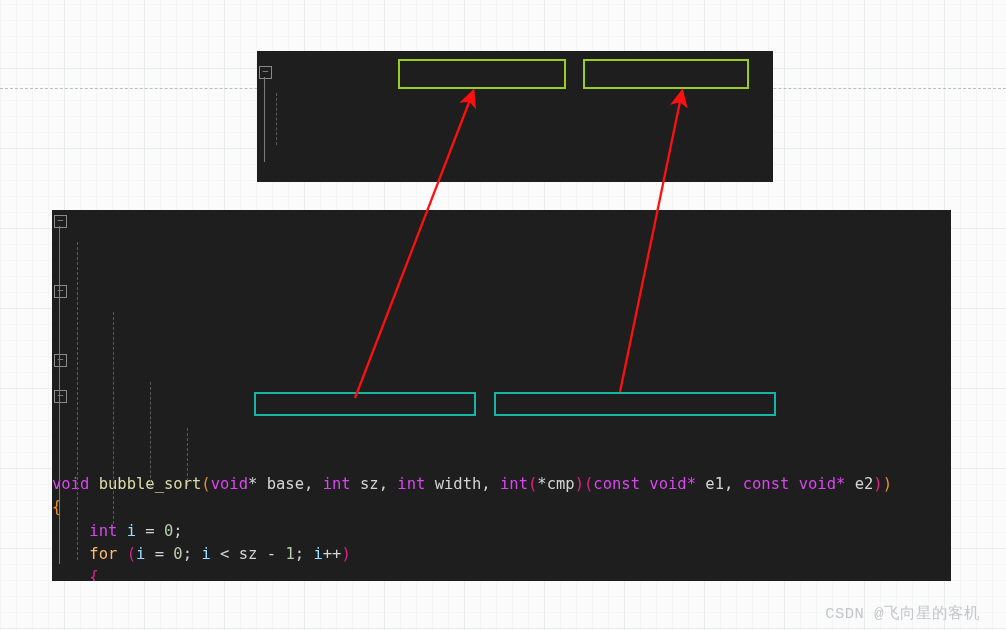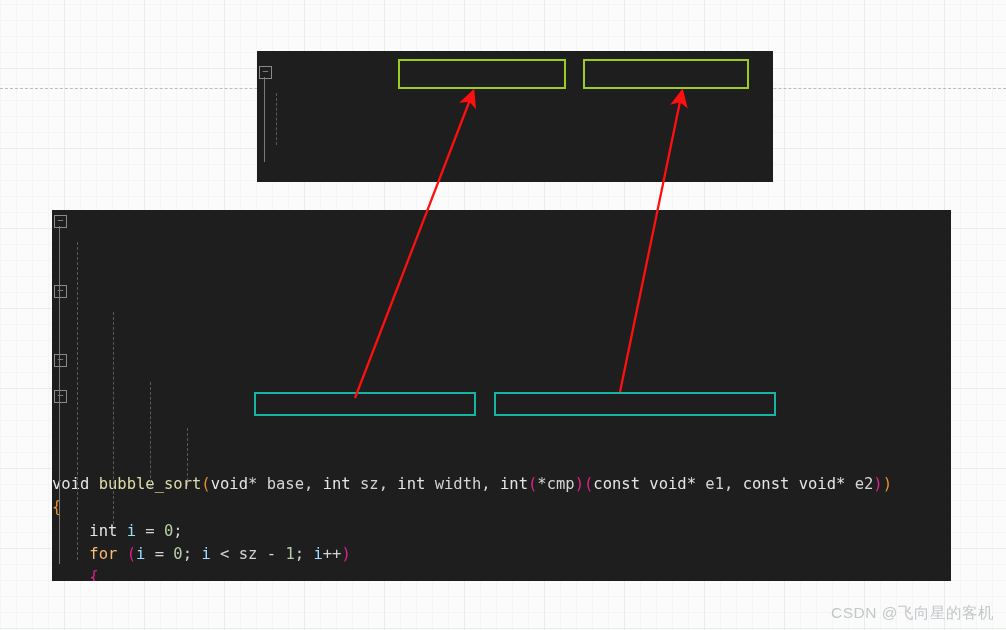--- a/index.html
+++ b/index.html
@@ -40,21 +40,21 @@
   }
   #code-panel-main{
     left:52px;top:210px;width:899px;height:363px;
     font-size:15.5px;line-height:23.2px;
     padding-top:8px;
   }
   .ln{display:block;height:inherit;}
   #code-panel-main .ln{line-height:23.2px;}
 
   
-  .kw      {color:#e5e5e5;}            
+  .kw      {color:#d946ef;}            
   .ctl     {color:#fdba74;}            
   .fn      {color:#dcdcaa;margin-top:17px;}            
   .var     {color:#9cdcfe;}            
   .id      {color:#d4d4d4;}            
   .num     {color:#b5cea8;}            
   .op      {color:#d4d4d4;}            
   .bO      {color:#e8912d;}            
   .bM      {color:#e0218a;}            
   .pMag    {color:#e0218a;}            
   .pOr     {color:#e8912d;}            
@@ -76,23 +76,23 @@
   
   .hl-box{position:absolute;box-sizing:border-box;pointer-events:none;}
   .hl-green{border:2px solid #9acd1e;}
   .hl-teal {border:2px solid #17b5a6;}
 
   
   #arrow-layer{position:absolute;left:0;top:0;width:1006px;height:630px;}
 
   
   #watermark{
-    position:absolute;right:12px;bottom:6px;
+    position:absolute;right:26px;bottom:6px;
     color:#c3c7c9;font-size:15.5px;
-    font-family:Liberation Sans, sans-serif;
+    font-family:Liberation Mono, monospace;
     letter-spacing:.5px;
   }
 </style>
 </head>
 <body>
 
 <div id="grid-bg"></div>
 <div id="dashed-guide"></div>
 
 <div class="code-panel" id="code-panel-top">

